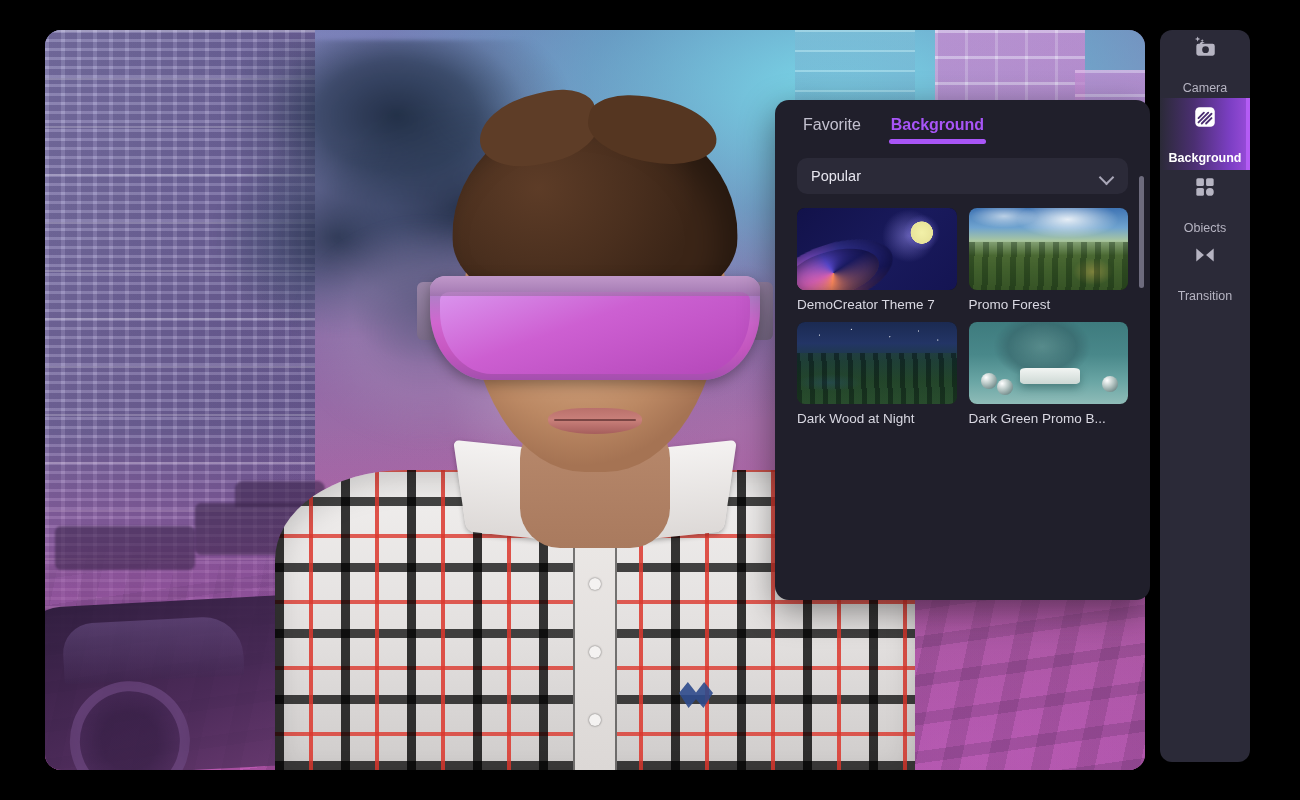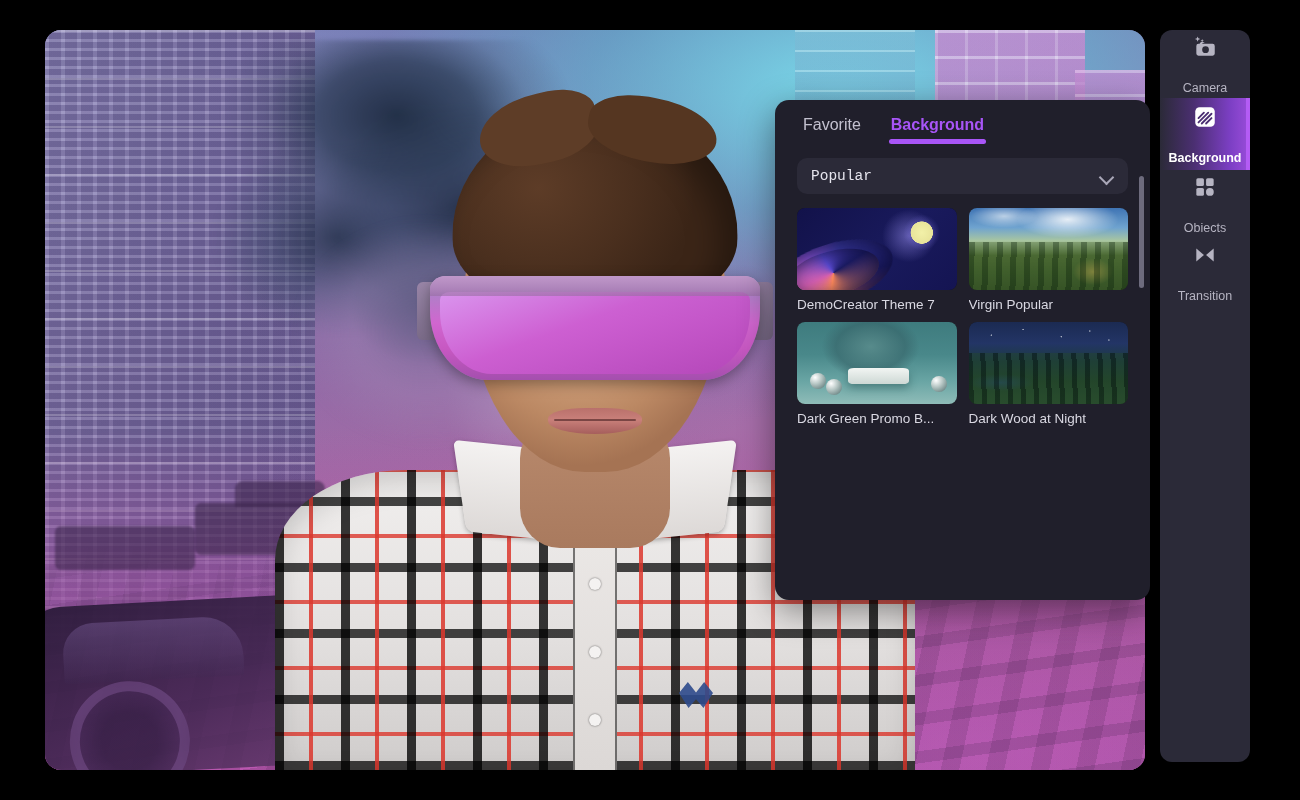--- a/index.html
+++ b/index.html
@@ -242,21 +242,21 @@
   }
   .tab.active { color: #a855f7; font-weight: bold; }
   .tab.active::after {
     content:""; position:absolute; left:-2px; right:-2px; bottom: 0;
     height: 5px; border-radius: 3px; background:#a855f7;
   }
   .select {
     margin: 14px 22px 0 22px; height: 36px;
     background: #2b2a38; border-radius: 10px;
     display: flex; align-items: center; justify-content: space-between;
-    padding: 0 14px; color: #e6e5ee; font-size: 14.5px; cursor: pointer; font-family: Liberation Mono, monospace;
+    padding: 0 14px; color: #e6e5ee; font-size: 14.5px; cursor: pointer;
   }
   .chev { width: 14px; height: 9px; position: relative; }
   .chev::before {
     content:""; position:absolute; left:1px; top:0; width:9px; height:9px;
     border-right: 2px solid #a9a7b8; border-bottom: 2px solid #a9a7b8;
     transform: rotate(45deg);
   }
   .grid {
     margin: 14px 22px 0 22px; display: grid; grid-template-columns: 1fr 1fr;
     column-gap: 12px; row-gap: 10px;
@@ -440,40 +440,40 @@
             <div class="swirl2"></div>
           </div>
         </div>
         <div class="cap">DemoCreator Theme 7</div>
       </div>
 
       <div class="cell">
         <div class="thumb">
           <div class="th-forest"></div>
         </div>
-        <div class="cap">Virgin Popular</div>
-      </div>
-
+        <div class="cap">Promo Forest</div>
+      </div>
+
+
+      <div class="cell">
+        <div class="thumb">
+          <div class="th-night"></div>
+        </div>
+        <div class="cap">Dark Wood at Night</div>
+      </div>
 
       <div class="cell">
         <div class="thumb">
           <div class="th-green">
             <div class="sphere" style="left:8%;top:62%"></div>
             <div class="sphere" style="left:18%;top:70%"></div>
             <div class="sphere" style="left:84%;top:66%"></div>
           </div>
         </div>
         <div class="cap">Dark Green Promo B...</div>
-      </div>
-
-      <div class="cell">
-        <div class="thumb">
-          <div class="th-night"></div>
-        </div>
-        <div class="cap">Dark Wood at Night</div>
       </div>
 
 
     </div>
 
     <div class="scrollbar"></div>
     <div class="scrollthumb"></div>
   </div>
 
   <div class="sidebar">

